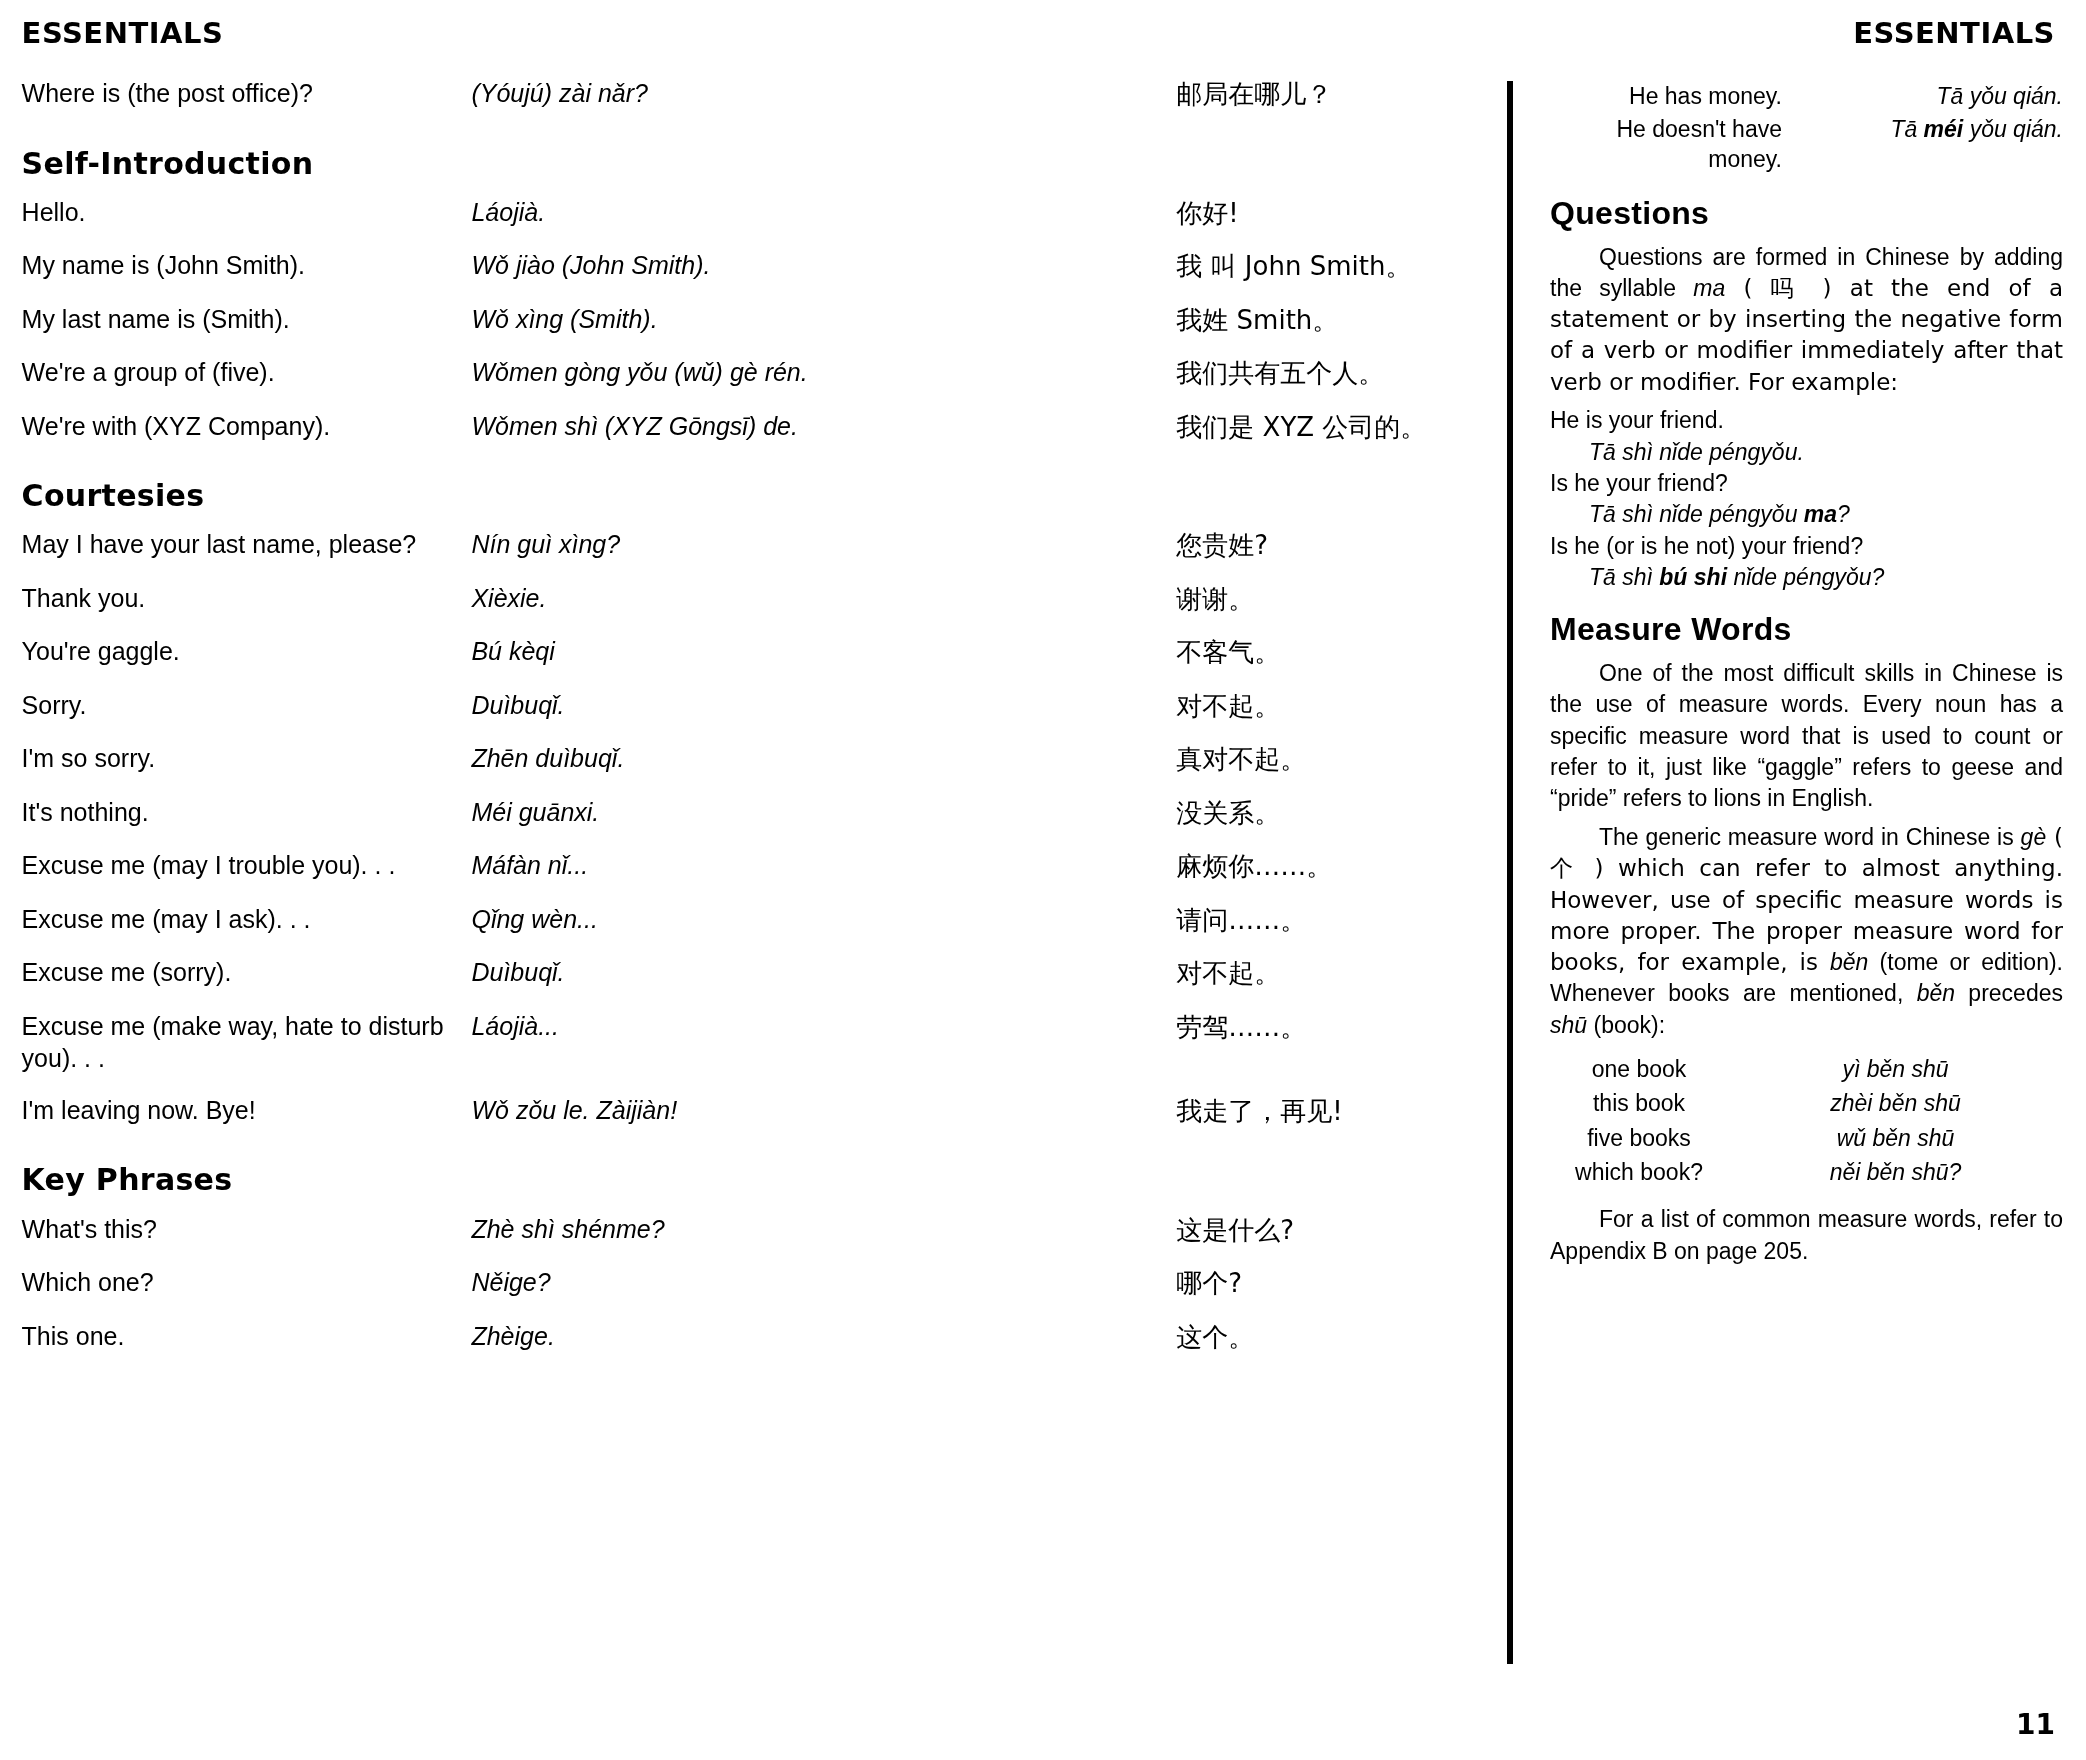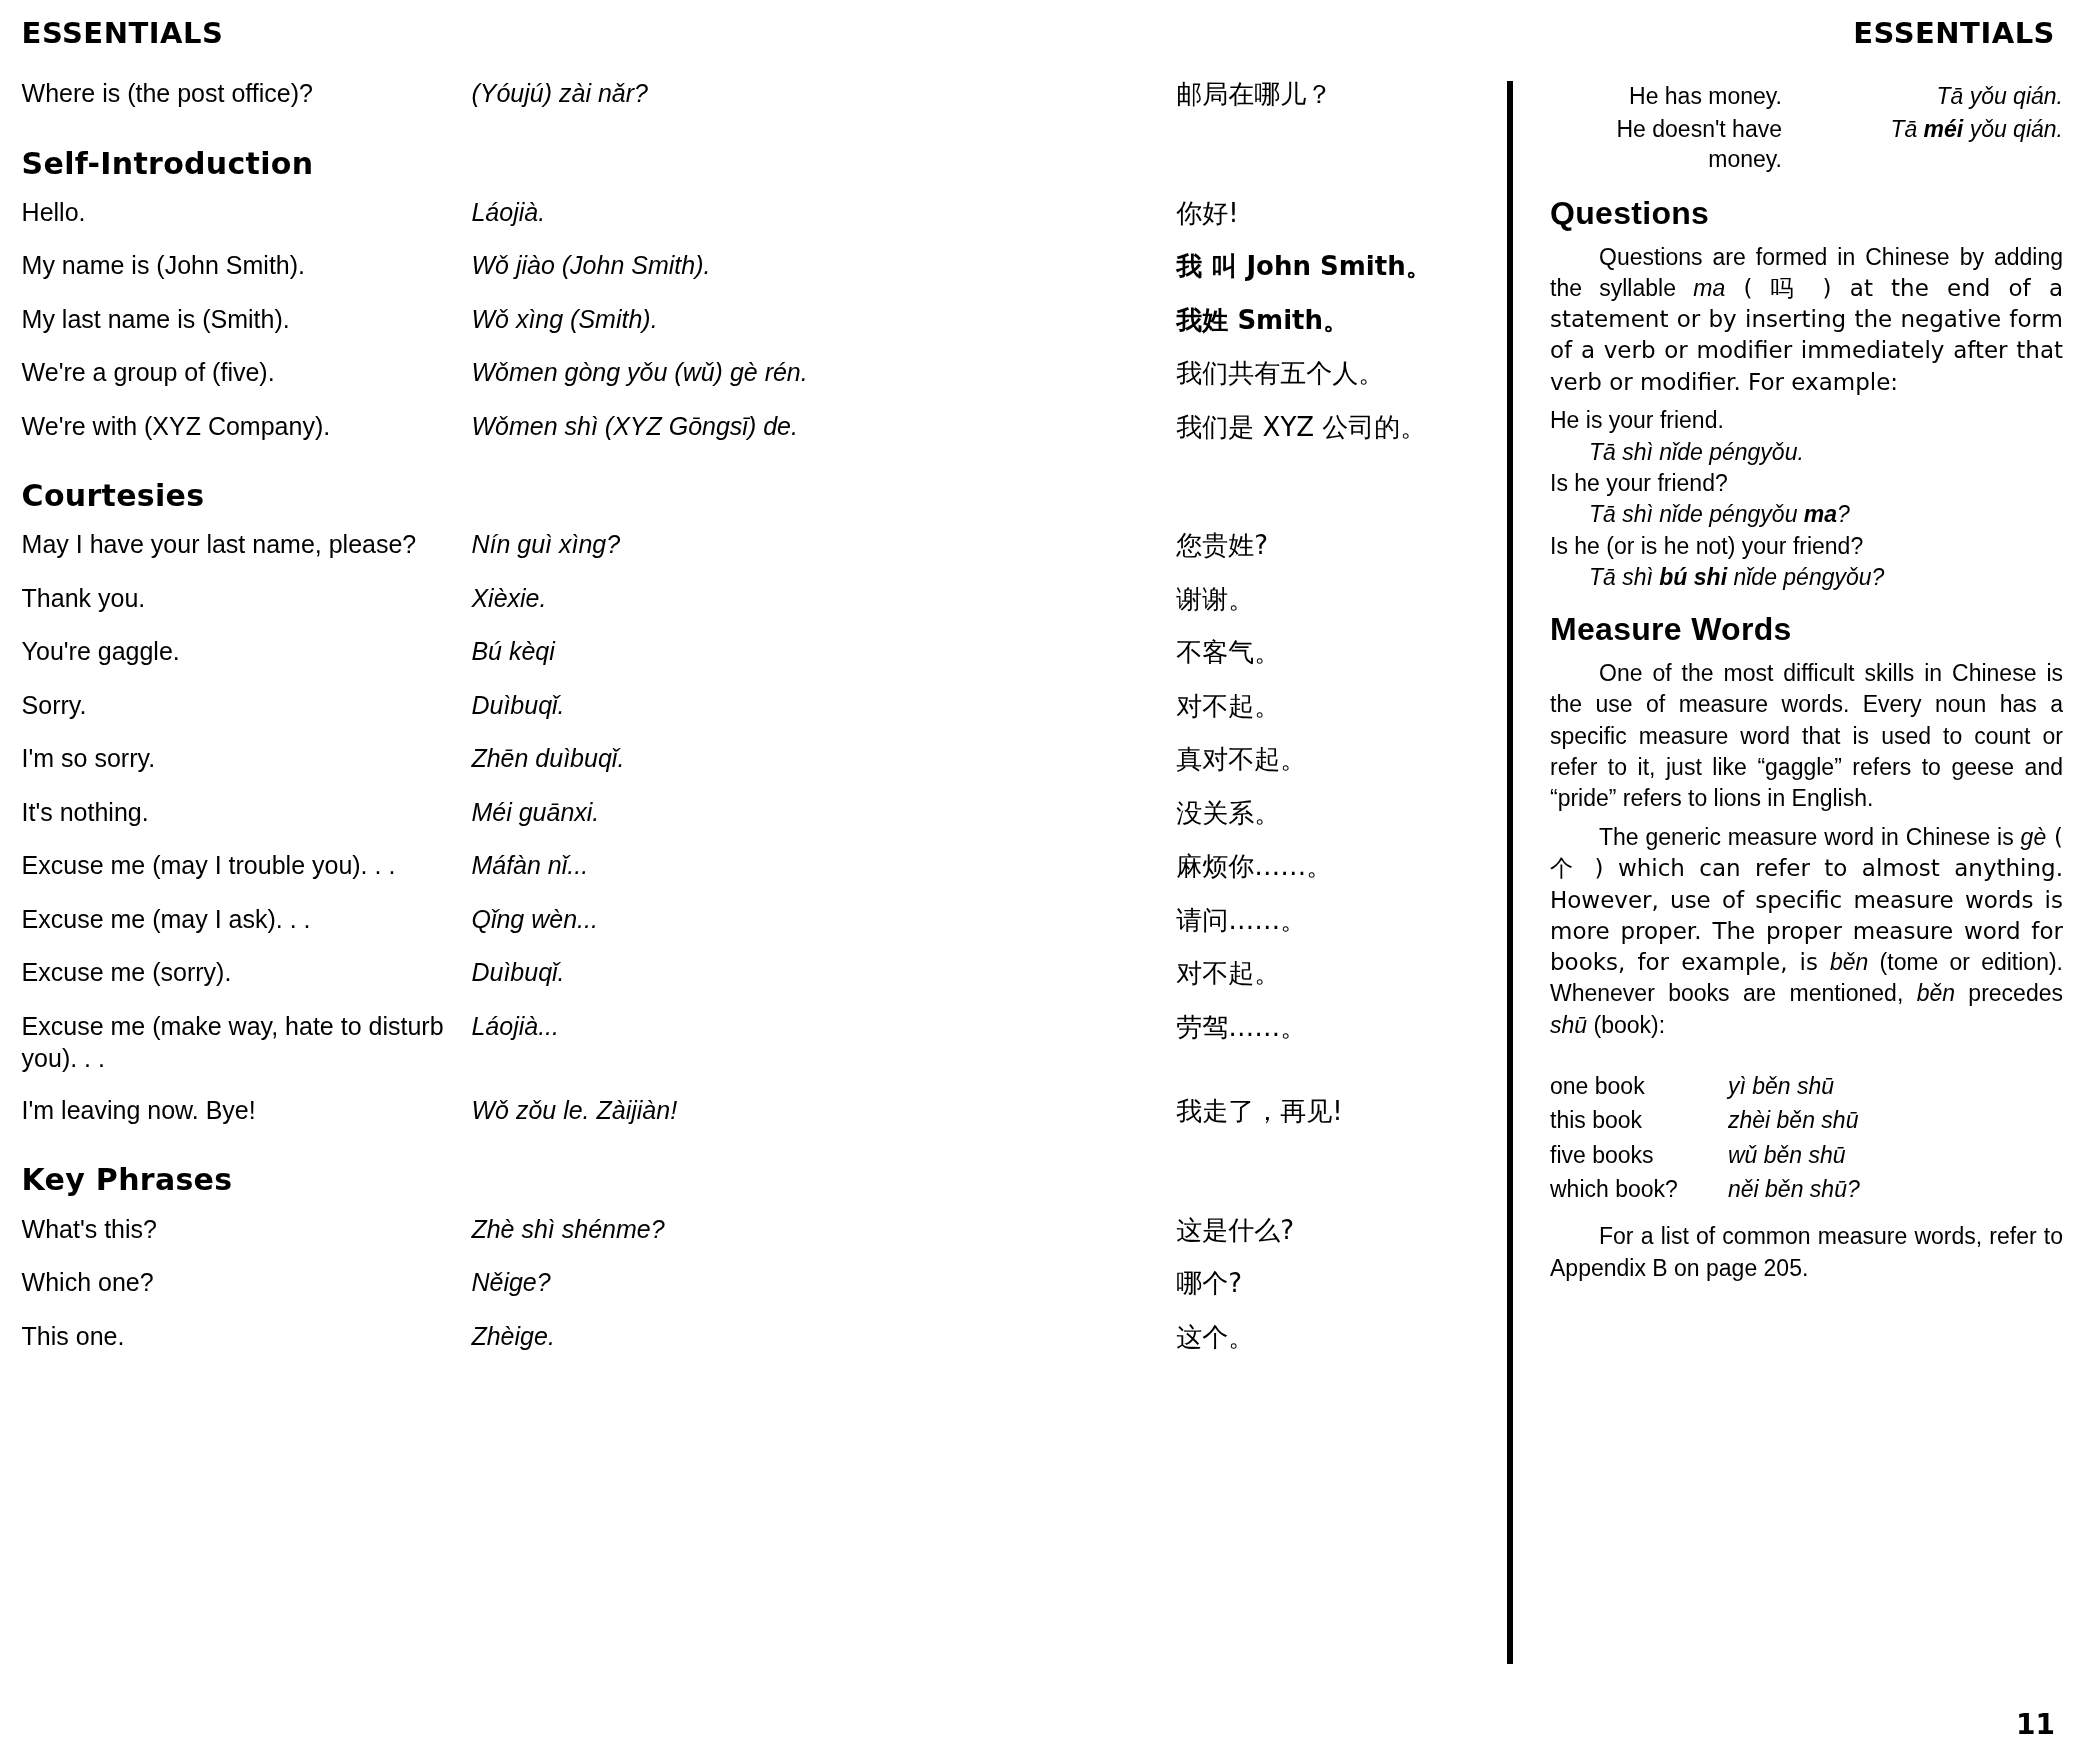--- a/index.html
+++ b/index.html
@@ -78,21 +78,21 @@
     font-size: 25px;
     font-style: italic;
     padding-right: 16px;
   }
   td.c-zh {
     width: 302px;
     font-size: 26px;
     font-family: "DejaVu Sans", sans-serif;
     white-space: nowrap;
   }
-  .bold-part { font-weight: bold; }
+  .bold-part { font-weight: normal; }
 
   tr.section-row td {
     padding-top: 13px;
     padding-bottom: 14px;
   }
   .section-head {
     font-weight: bold;
     font-size: 30px;
     font-family: "DejaVu Sans", sans-serif;
     letter-spacing: 0.3px;
@@ -134,23 +134,24 @@
     margin: 0;
   }
   .r-line.ind {
     margin-left: 39px;
     font-style: italic;
   }
   .zhglyph { font-family: "DejaVu Sans", sans-serif; }
 
   .mw-table {
     border-collapse: collapse;
-    margin-top: 29px;
+    margin-top: 12px;
     table-layout: fixed;
     width: 100%;
+    text-align: center;
   }
   .mw-table td {
     font-size: 23px;
     line-height: 1.4;
     padding: 0 0 2.2px 0;
     vertical-align: top;
   }
   .mw-en { width: 178px; }
   .mw-py { font-style: italic; }
 

